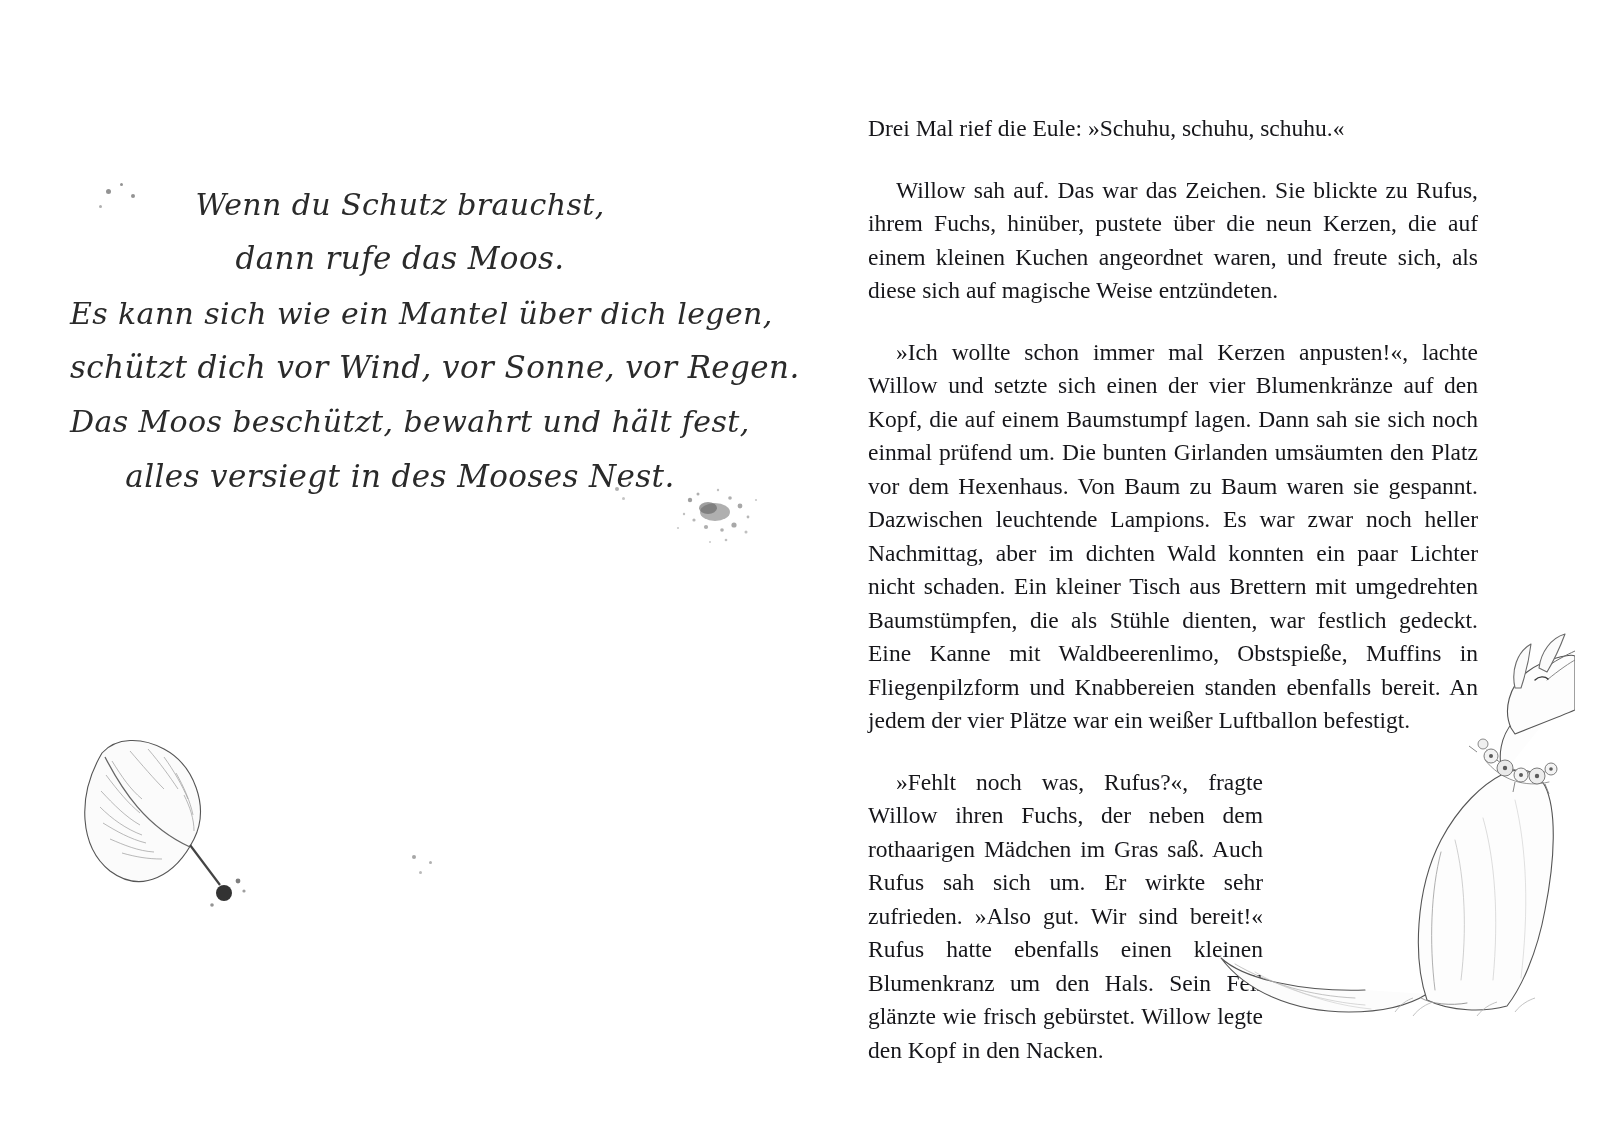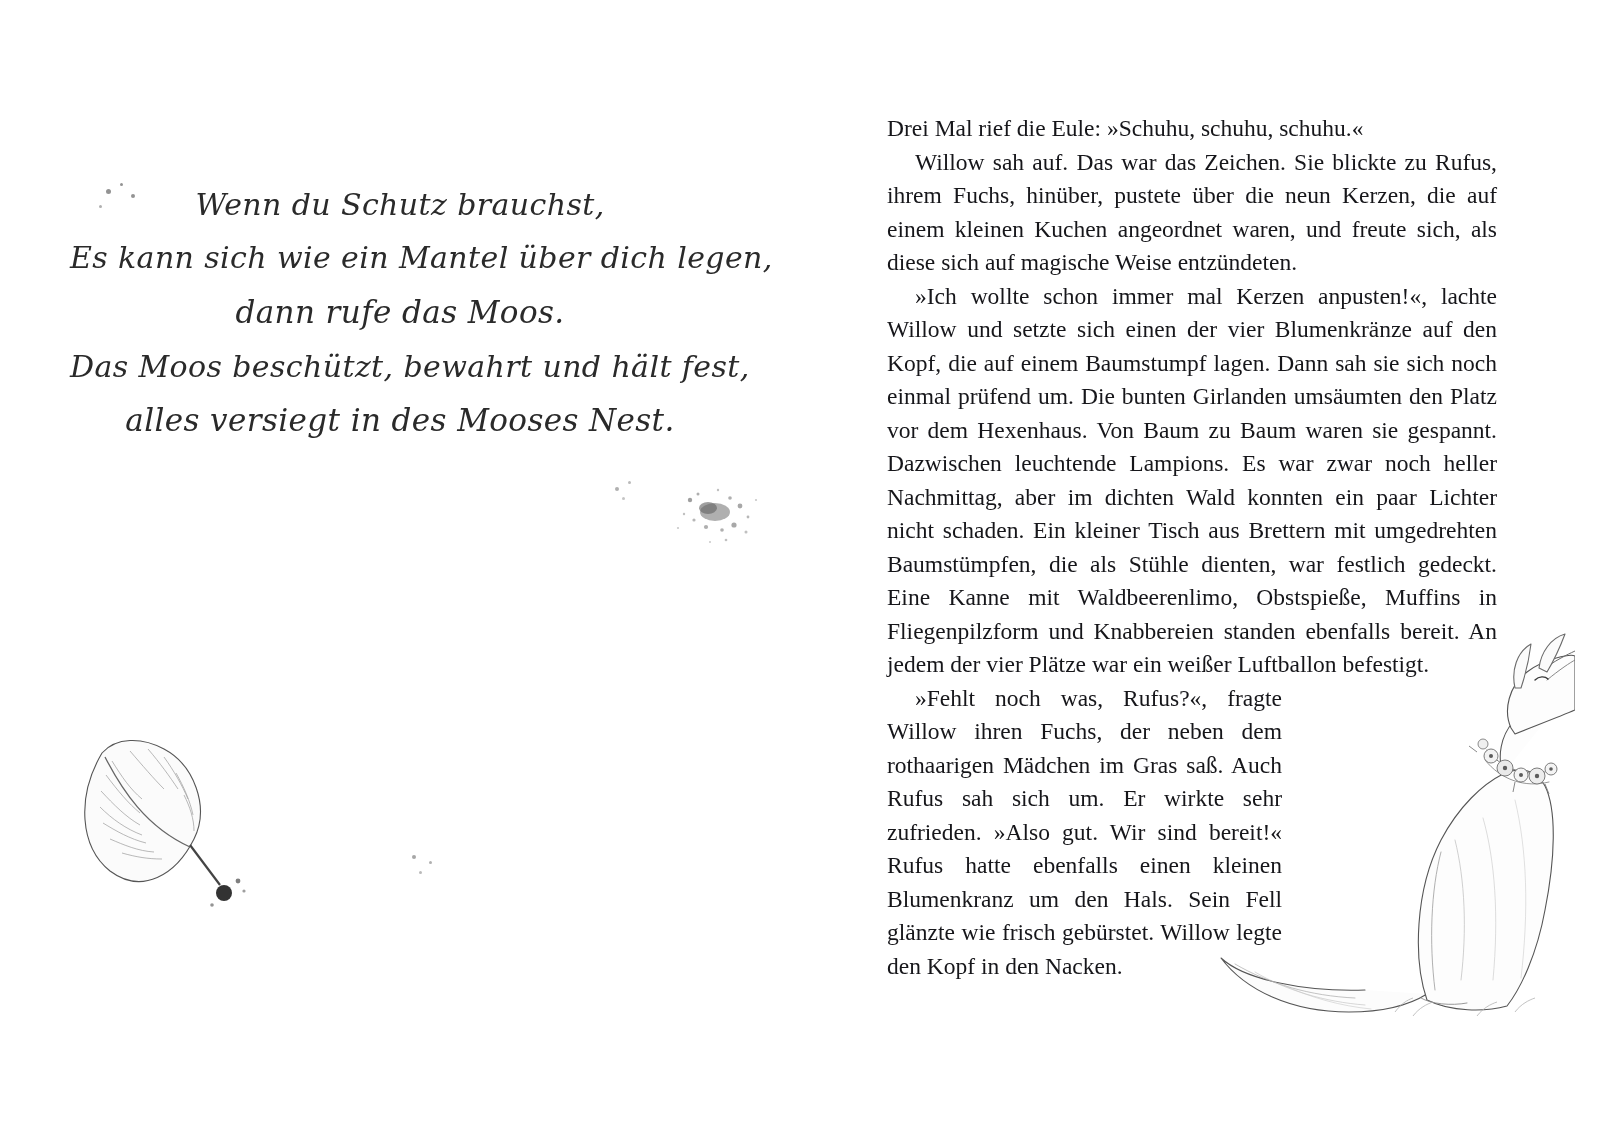--- a/index.html
+++ b/index.html
@@ -79,35 +79,36 @@
   
   .page-right {
     position: relative;
     width: 800px;
     height: 1131px;
     overflow: hidden;
   }
 
   .body-text {
     position: absolute;
-    left: 87px;
+    left: 68px;
     top: 112px;
     width: 610px;
     font-family: "Liberation Serif", serif;
     font-size: 23.5px;
     line-height: 33.5px;
     color: #16161a;
     text-align: justify;
     hyphens: manual;
   }
   .body-text p {
     margin: 0;
   }
   .body-text p.indent {
     text-indent: 28px;
+    margin-top: 28px;
   }
   .body-text p.narrow {
     width: 395px;
     text-align: justify;
   }
 
   .fox {
     position: absolute;
     left: 415px;
     top: 560px;
@@ -161,22 +162,23 @@
         <circle cx="96" cy="30" r="1.1" opacity="0.35"></circle>
         <circle cx="18" cy="58" r="1.1" opacity="0.35"></circle>
         <circle cx="66" cy="70" r="1.3" opacity="0.4"></circle>
         <circle cx="50" cy="72" r="1.0" opacity="0.35"></circle>
         <circle cx="86" cy="62" r="1.5" opacity="0.4"></circle>
       </g>
     </svg>
 
     <div class="poem">
       <div class="poem-line l1">Wenn du Schutz brauchst,</div>
+      <div class="poem-line l2">dann rufe das Moos.</div>
       <div class="poem-line l3">Es kann sich wie ein Mantel über dich legen,</div>
-      <div class="poem-line l2">dann rufe das Moos.</div>
+      <div class="poem-line l4">schützt dich vor Wind, vor Sonne, vor Regen.</div>
       <div class="poem-line l9">Das Moos beschützt, bewahrt und hält fest,</div>
       <div class="poem-line l10">alles versiegt in des Mooses Nest.</div>
     </div>
 
     <svg class="quill" viewBox="0 0 200 200" xmlns="http://www.w3.org/2000/svg">
       <g stroke="#4a4a4a" fill="none" stroke-width="1">
         <path d="M30 18 C 4 62, 8 112, 38 136 C 70 160, 104 140, 122 104 C 138 72, 122 30, 92 14 C 70 2, 44 2, 30 18 Z" fill="#fbfbfb" stroke="#555" stroke-width="1.1"></path>
         <path d="M33 22 C 50 55, 74 92, 118 112" stroke="#666" stroke-width="1.3"></path>
         <path d="M40 26 C 50 42, 58 54, 70 64" stroke="#9b9b9b" stroke-width=".7"></path>
         <path d="M34 40 C 46 56, 56 68, 68 78" stroke="#9b9b9b" stroke-width=".7"></path>

